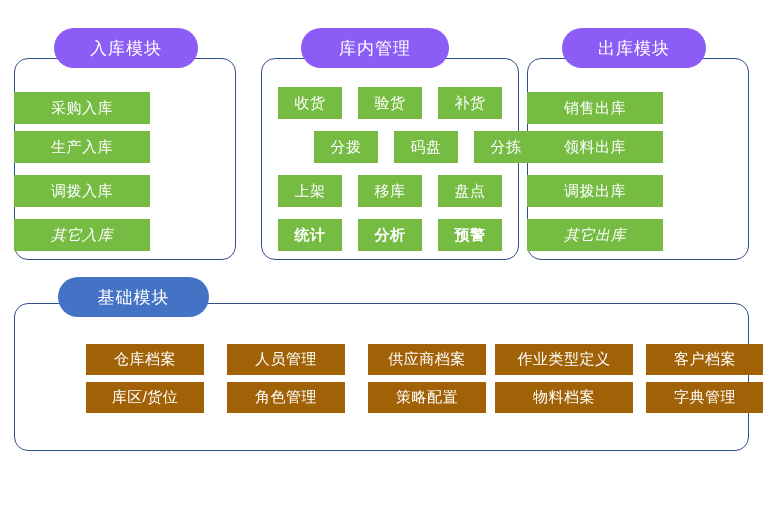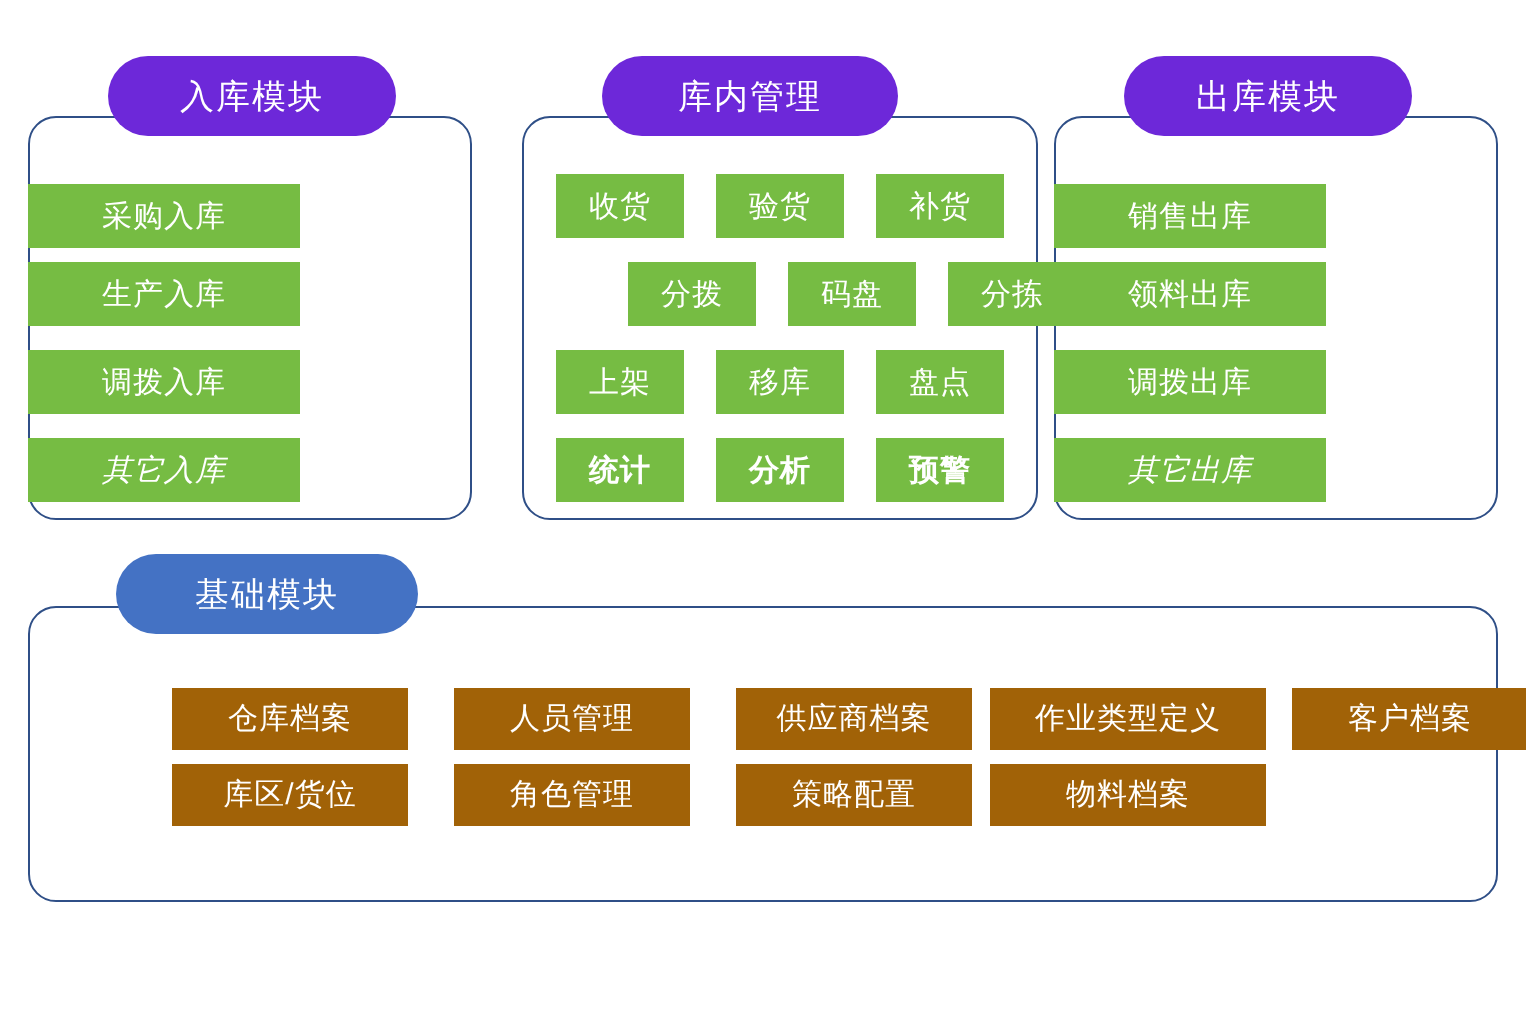--- a/index.html
+++ b/index.html
@@ -52,21 +52,21 @@
     border-radius: 20px;
     display: flex;
     align-items: center;
     justify-content: center;
     color: #ffffff;
     font-size: 17px;
     letter-spacing: 1px;
     z-index: 5;
     user-select: none;
   }
-  .pill.green { background: #6d28d9; }
+  .pill.green { background: #8b5cf6; }
   .pill.blue  { background: #4472c4; }
 
   #pill-inbound  { left: 54px;  top: 28px; width: 144px; }
   #pill-internal { left: 301px; top: 28px; width: 148px; }
   #pill-outbound { left: 562px; top: 28px; width: 144px; }
   #pill-base     { left: 58px;  top: 277px; width: 151px; }
 
   
   .chip {
     position: absolute;
@@ -169,15 +169,16 @@
     <div class="chip blue grid5 k0 b0">仓库档案</div>
     <div class="chip blue grid5 k0 b1">人员管理</div>
     <div class="chip blue grid5 k0 b2">供应商档案</div>
     <div class="chip blue grid5 k0 b3">作业类型定义</div>
     <div class="chip blue grid5 k0 b4">客户档案</div>
 
     <div class="chip blue grid5 k1 b0">库区/货位</div>
     <div class="chip blue grid5 k1 b1">角色管理</div>
     <div class="chip blue grid5 k1 b2">策略配置</div>
     <div class="chip blue grid5 k1 b3">物料档案</div>
+    <div class="chip blue grid5 k1 b4">字典管理</div>
   </div>
 
 </div>
 
 </body></html>

